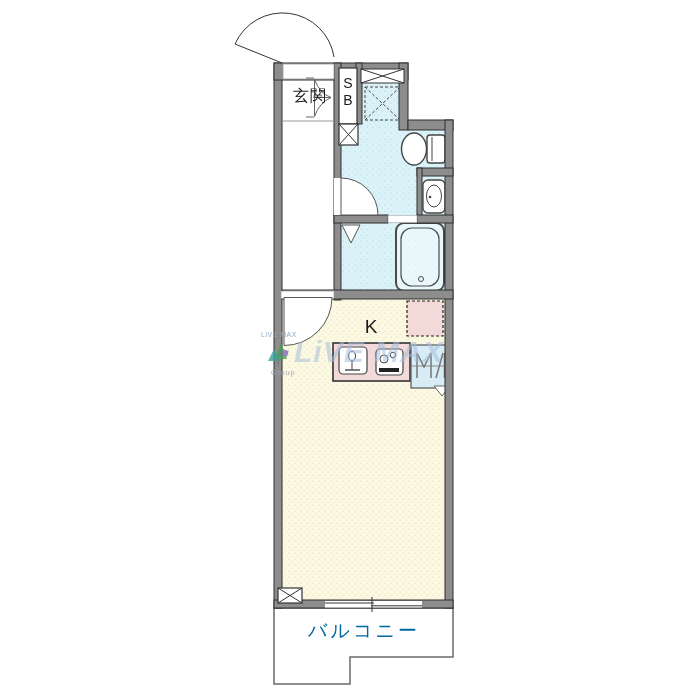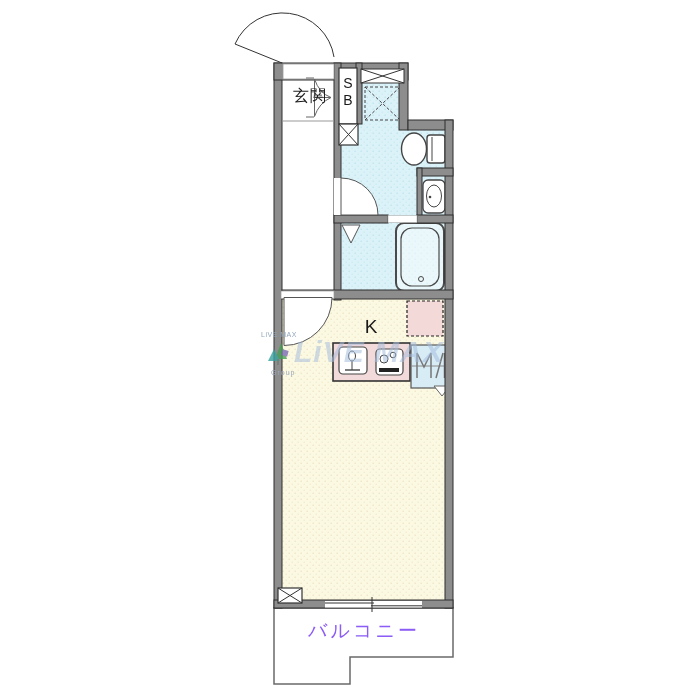--- a/index.html
+++ b/index.html
@@ -4,21 +4,21 @@
 <style>
   html,body{margin:0;padding:0;background:#ffffff;}
   #stage{position:relative;width:700px;height:700px;background:#ffffff;overflow:hidden;
          font-family:"Liberation Sans", sans-serif;}
   #plan-svg{position:absolute;left:0;top:0;}
   .lbl{position:absolute;color:#1a1a1a;text-align:center;white-space:pre-line;z-index:20;}
   #entrance-label{left:284px;top:86px;width:52px;font-size:16px;letter-spacing:1px;}
   #sb-label{left:339px;top:75px;width:18px;font-size:14px;line-height:17px;}
   #k-label{left:356px;top:316px;width:30px;font-size:19px;}
   #main-room-label{left:296px;top:437px;width:140px;font-size:19px;line-height:30px;}
-  #balcony-label{left:283px;top:618px;width:162px;font-size:19px;letter-spacing:3px;color:#8b5cf6;}
+  #balcony-label{left:283px;top:618px;width:162px;font-size:19px;letter-spacing:3px;color:#0369a1;}
   
   #wm{position:absolute;left:0;top:1px;width:700px;height:700px;pointer-events:none;z-index:40;}
   #wm-big{position:absolute;left:294px;top:334px;font-size:30px;font-weight:bold;font-style:italic;
           color:rgba(165,190,220,0.55);letter-spacing:1px;}
   #wm-small-top{position:absolute;left:261px;top:330px;font-size:7px;color:#93a7bd;letter-spacing:.5px;}
   #wm-small-bottom{position:absolute;left:271px;top:368px;font-size:7px;color:#9aa7b8;letter-spacing:1px;}
   #wm-logo{position:absolute;left:266px;top:338px;}
 </style>
 </head>
 <body>

